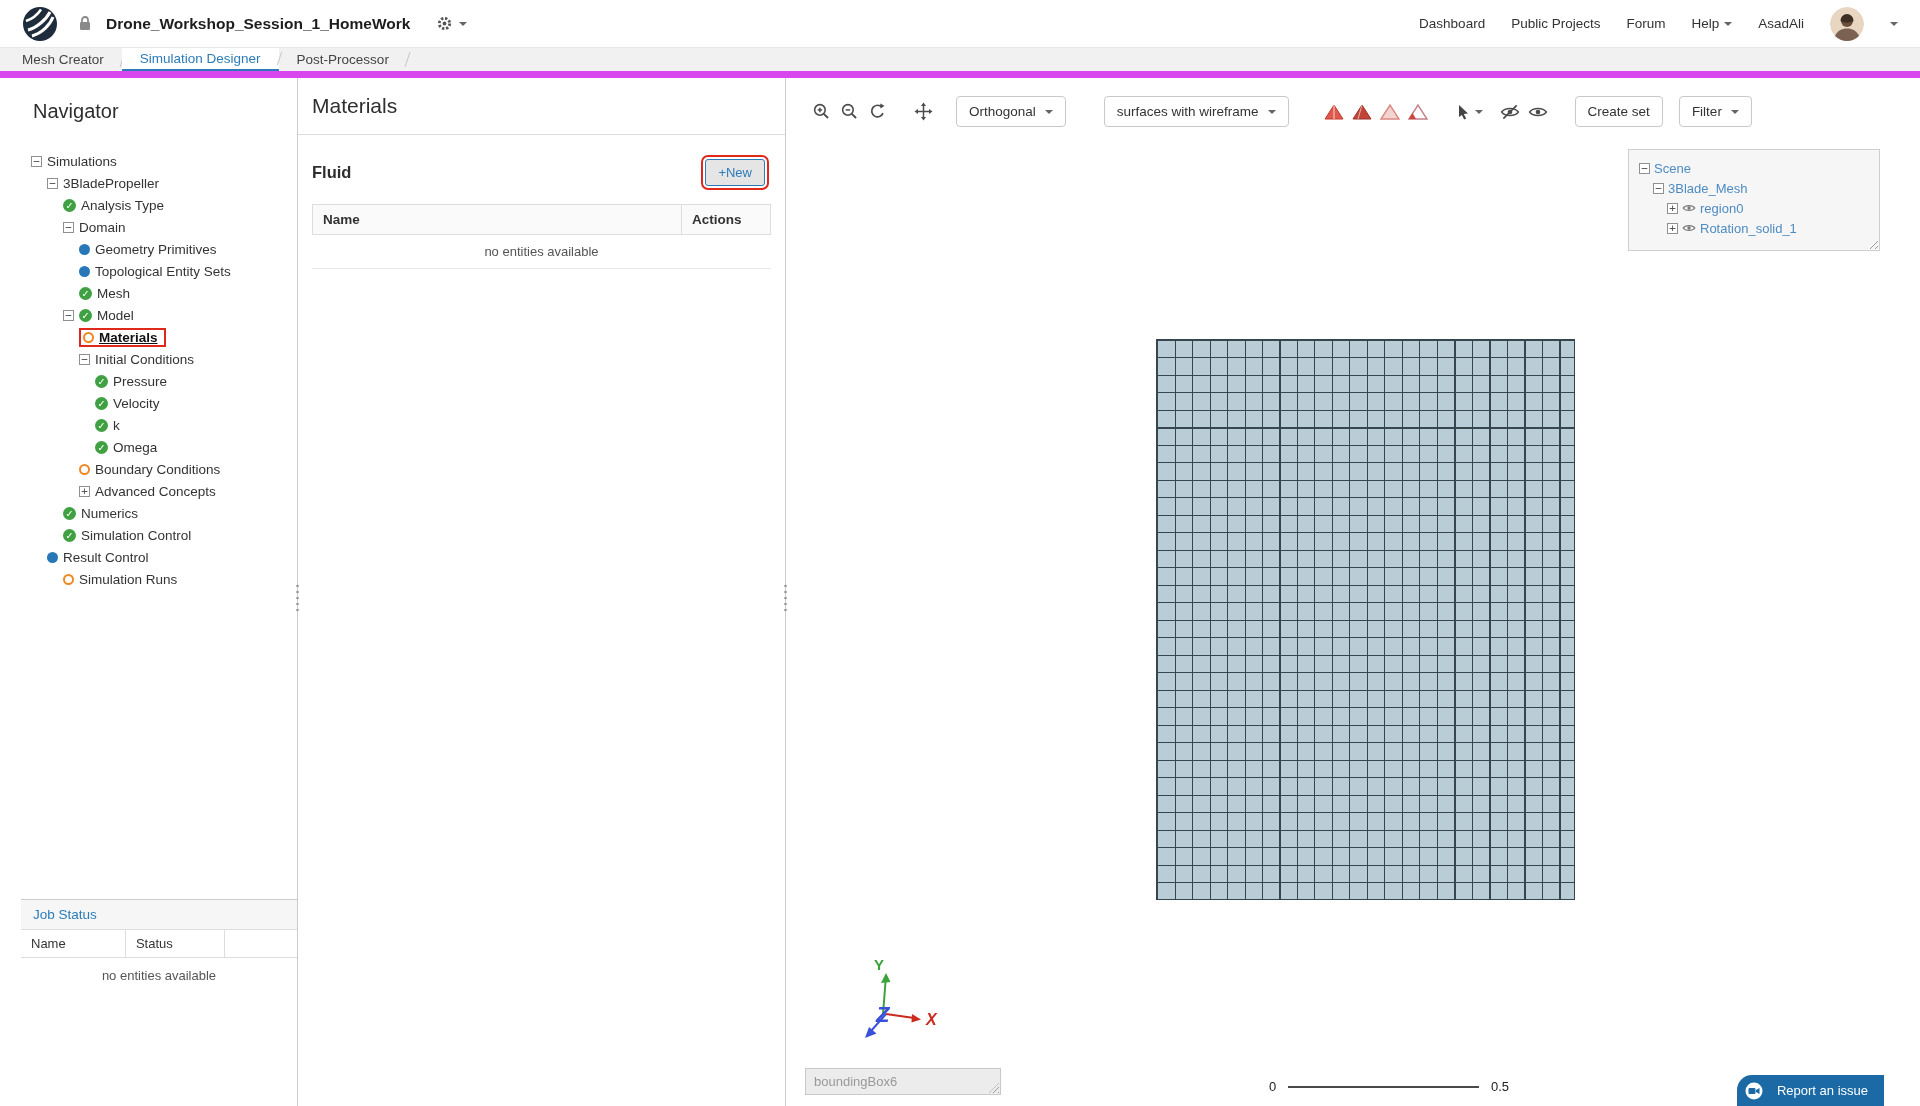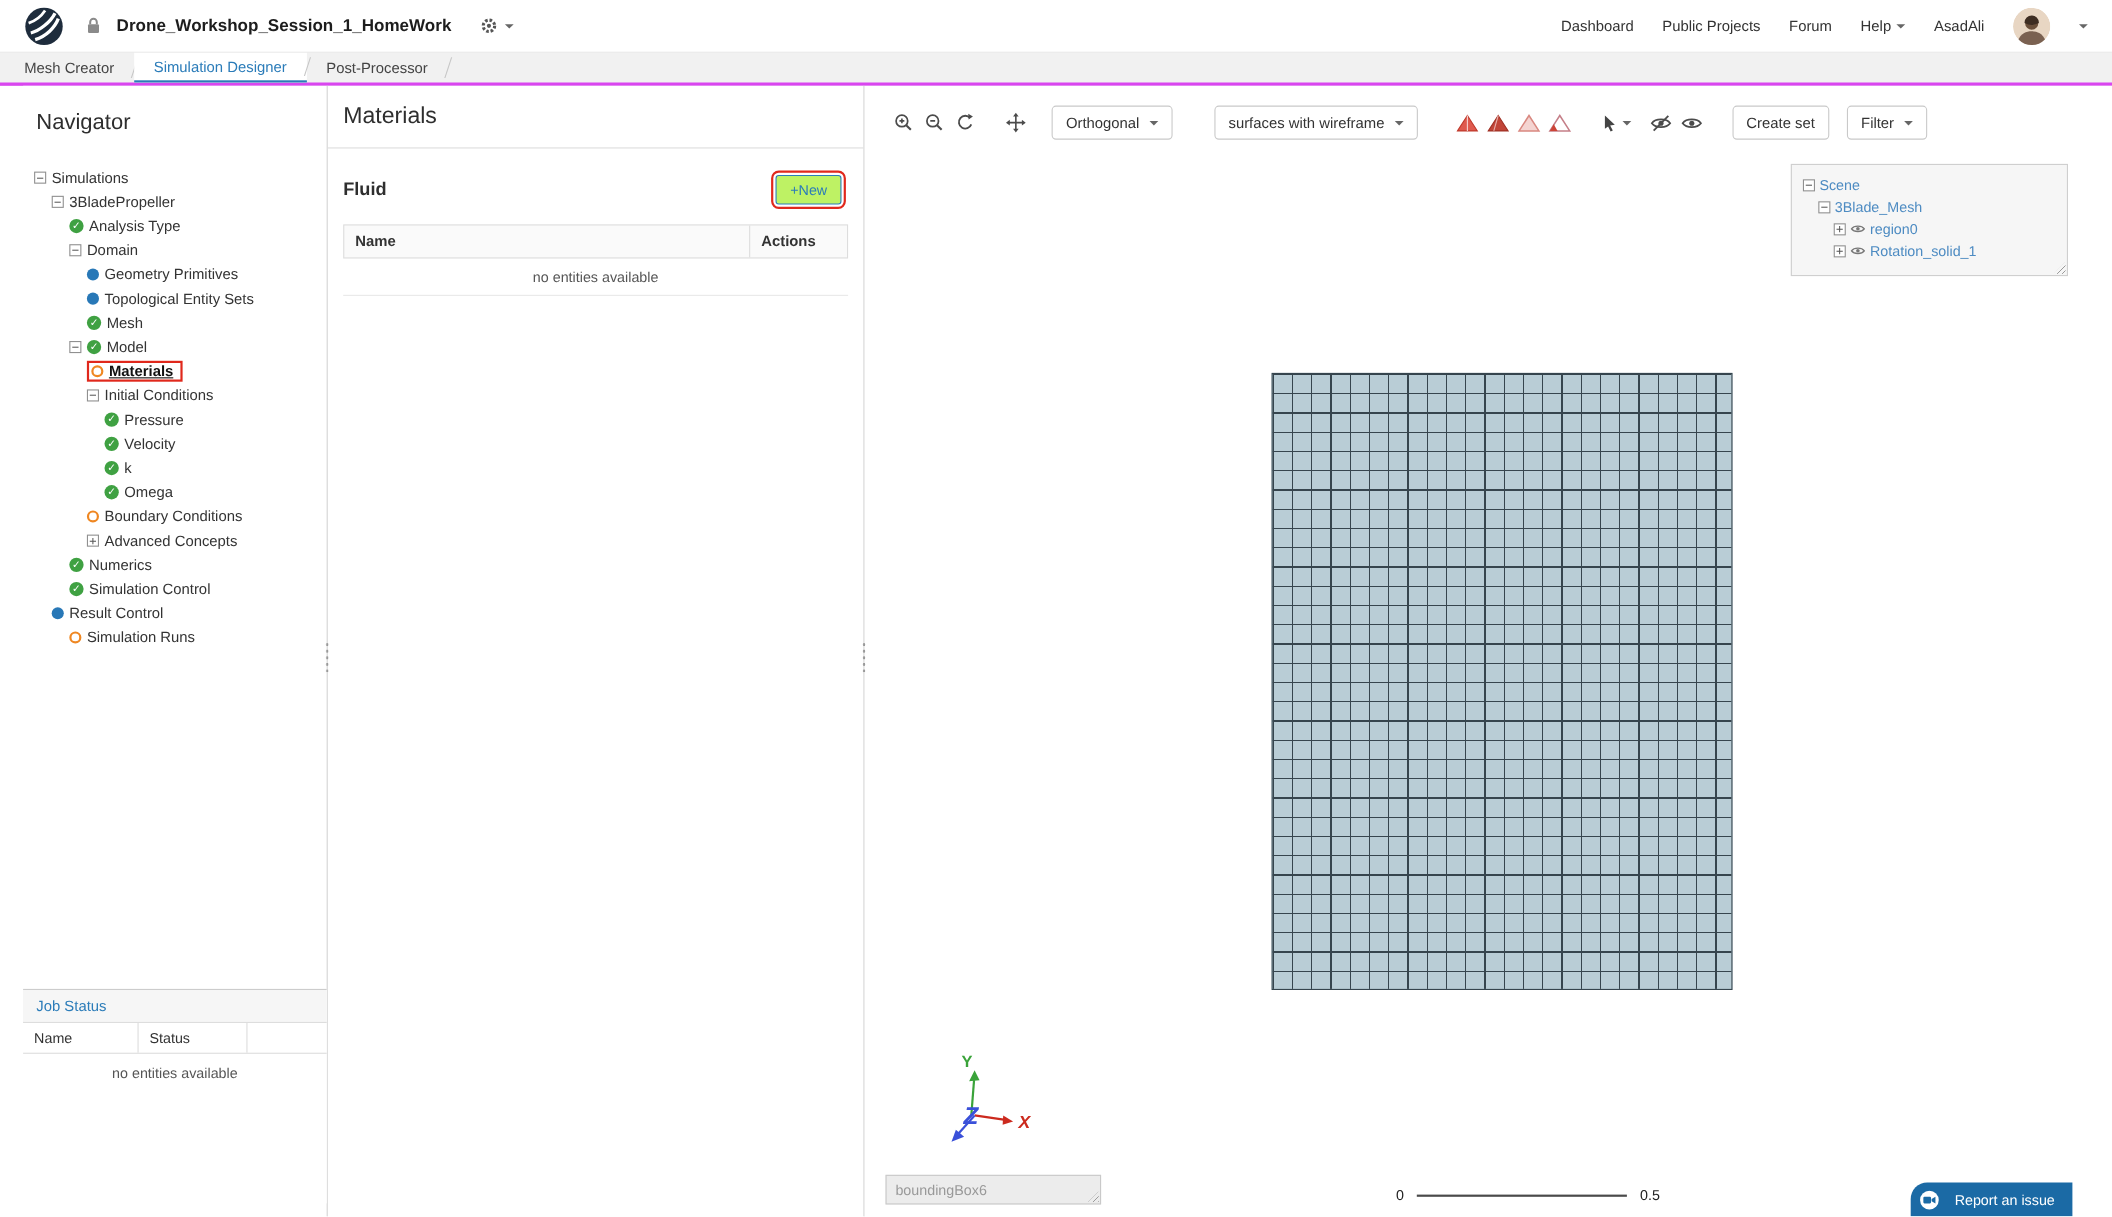--- a/index.html
+++ b/index.html
@@ -14,21 +14,21 @@
   .header { height:48px; display:flex; align-items:center; padding:0 22px; border-bottom:1px solid #e8e8e8; background:#fff; }
   .logo { width:36px; height:36px; margin-right:20px; display:flex; }
   .lock { margin-right:14px; display:flex; }
   .title { font-weight:bold; font-size:15.5px; color:#1d1d1d; }
   .gear-group { margin-left:26px; display:flex; align-items:center; gap:6px; }
   .header-right { margin-left:auto; display:flex; align-items:center; gap:26px; font-size:13.5px; color:#333; }
   .nav-link { cursor:pointer; display:flex; align-items:center; gap:5px; }
   .avatar { width:34px; height:34px; border-radius:50%; overflow:hidden; display:flex; flex:none; }
 
   
-  .tabbar { height:30px; background:#f1f1f1; border-bottom:3px solid #d946ef; display:flex; align-items:stretch; padding-left:4px; }
+  .tabbar { height:30px; background:#f1f1f1; border-bottom:7px solid #d946ef; display:flex; align-items:stretch; padding-left:4px; }
   .tab { position:relative; display:flex; align-items:center; padding:0 18px; font-size:13.5px; color:#444; cursor:pointer; }
   .tab::after { content:''; position:absolute; right:-1px; top:4px; bottom:4px; width:1px; background:#c6c6c6; transform:skewX(-18deg); }
   .tab.active { background:#fff; color:#2b7cb9; border-bottom:2px solid #2b7cb9;text-align:center; }
 
   
   .main { display:flex; height:1028px; }
 
   
   .navigator { width:277px; flex:none; border-right:1px solid #ccc; position:relative; background:#fff;margin-left:21px; }
   .nav-title { font-size:20px; color:#2e2e2e; padding:20px 12px 0; line-height:26px; }
@@ -57,21 +57,21 @@
   .job-col.c2 { width:36%; border-right:1px solid #ddd; }
   .job-col.c3 { flex:1; }
   .job-empty { text-align:center; font-size:13px; color:#555; padding-top:10px; }
 
   
   .materials { width:488px; flex:none; border-right:1px solid #ccc; position:relative; background:#fff; }
   .mat-header { height:57px; border-bottom:1px solid #ddd; display:flex; align-items:center; padding:0 14px; font-size:21px; color:#2e2e2e; }
   .mat-content { padding:24px 14px 0; }
   .fluid-row { display:flex; align-items:center; justify-content:space-between; }
   .fluid-title { font-size:16.5px; font-weight:bold; color:#2e2e2e; }
-  .new-btn { color:#2b7cb9; background:#bef264; border:1px solid #2b7cb9; border-radius:3px; font-size:13px;
+  .new-btn { color:#2b7cb9; background:#e5e5e5; border:1px solid #2b7cb9; border-radius:3px; font-size:13px;
     padding:5px 12px; outline:2px solid #e0281c; outline-offset:2px; cursor:pointer; font-family:inherit; margin-right:6px; }
   .mat-table { margin-top:18px; }
   .mat-thead { display:flex; border:1px solid #ddd; background:#fafafa; }
   .mat-th { padding:7px 10px; font-size:13.5px; font-weight:bold; color:#333; }
   .mat-th.name { flex:1; border-right:1px solid #ddd; }
   .mat-th.actions { width:88px; }
   .mat-empty { text-align:center; padding:9px; font-size:13px; color:#555; border-bottom:1px solid #e8e8e8; }
 
   
   .viewport { flex:1; position:relative; background:#fff; overflow:hidden; }

